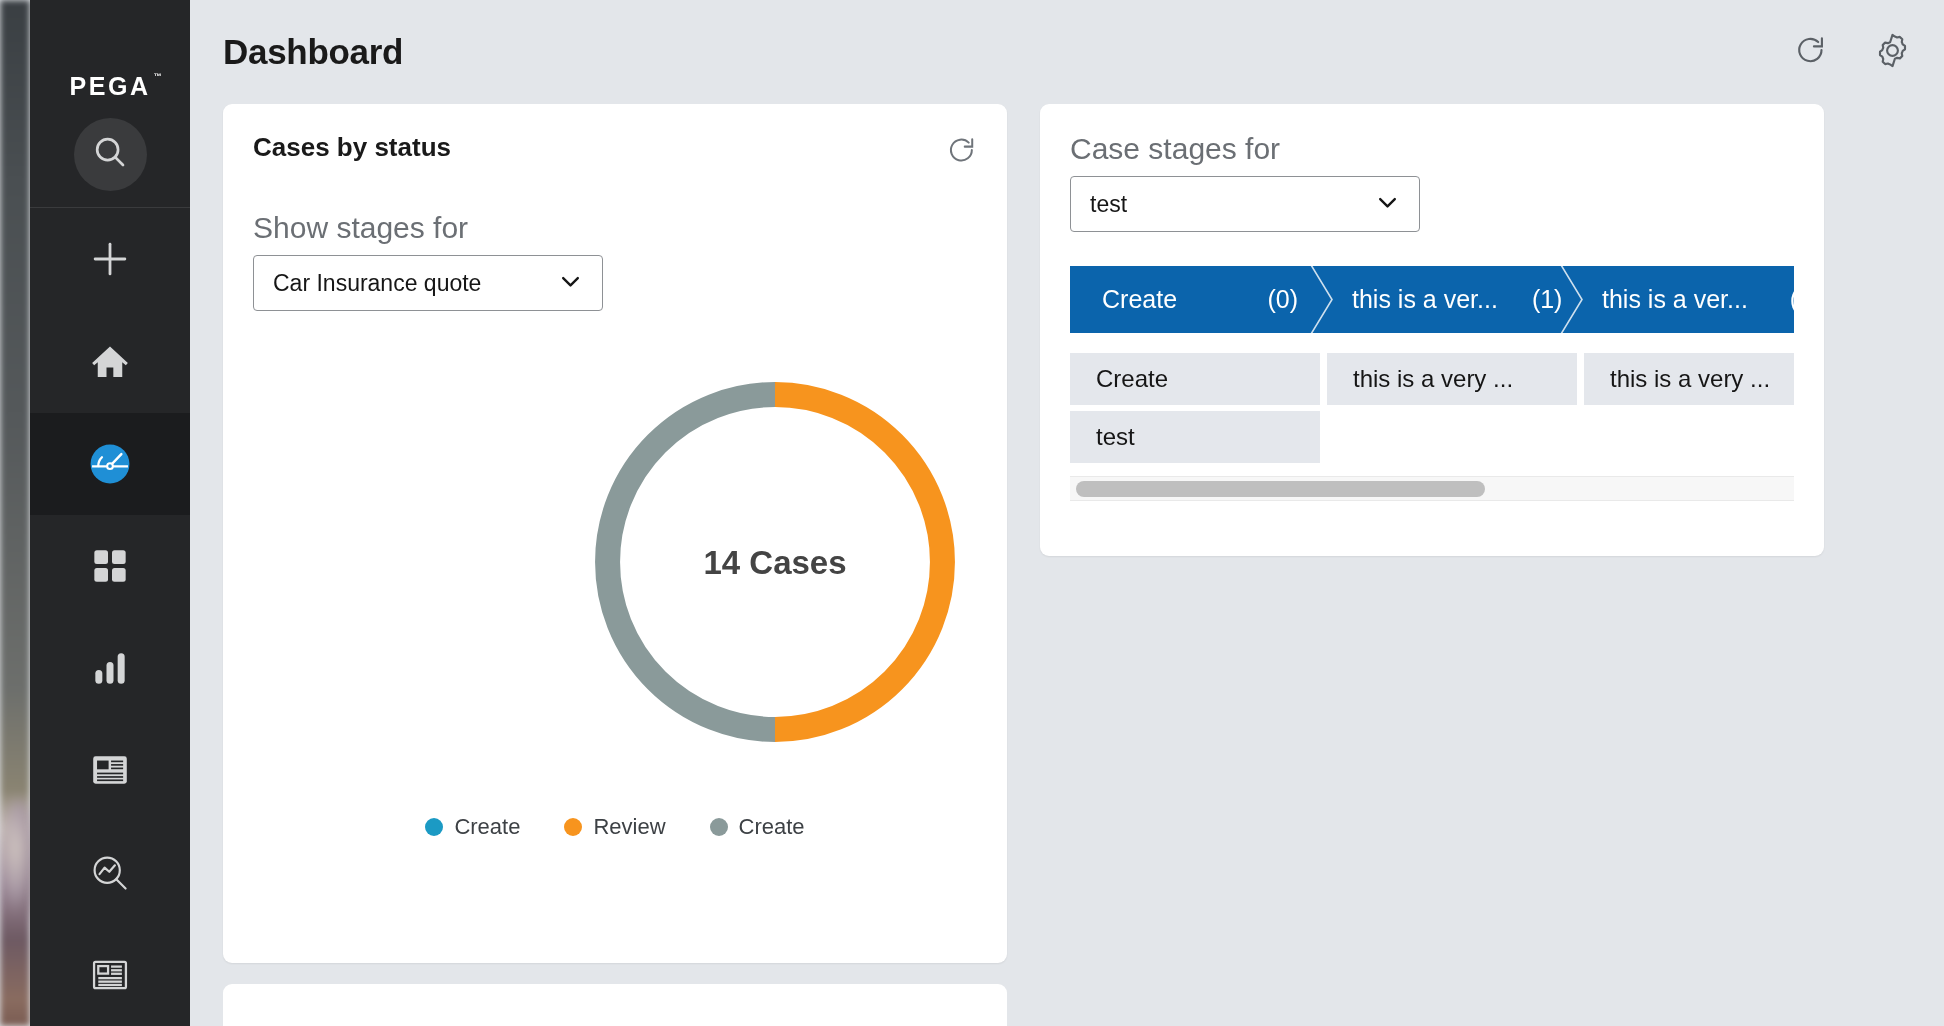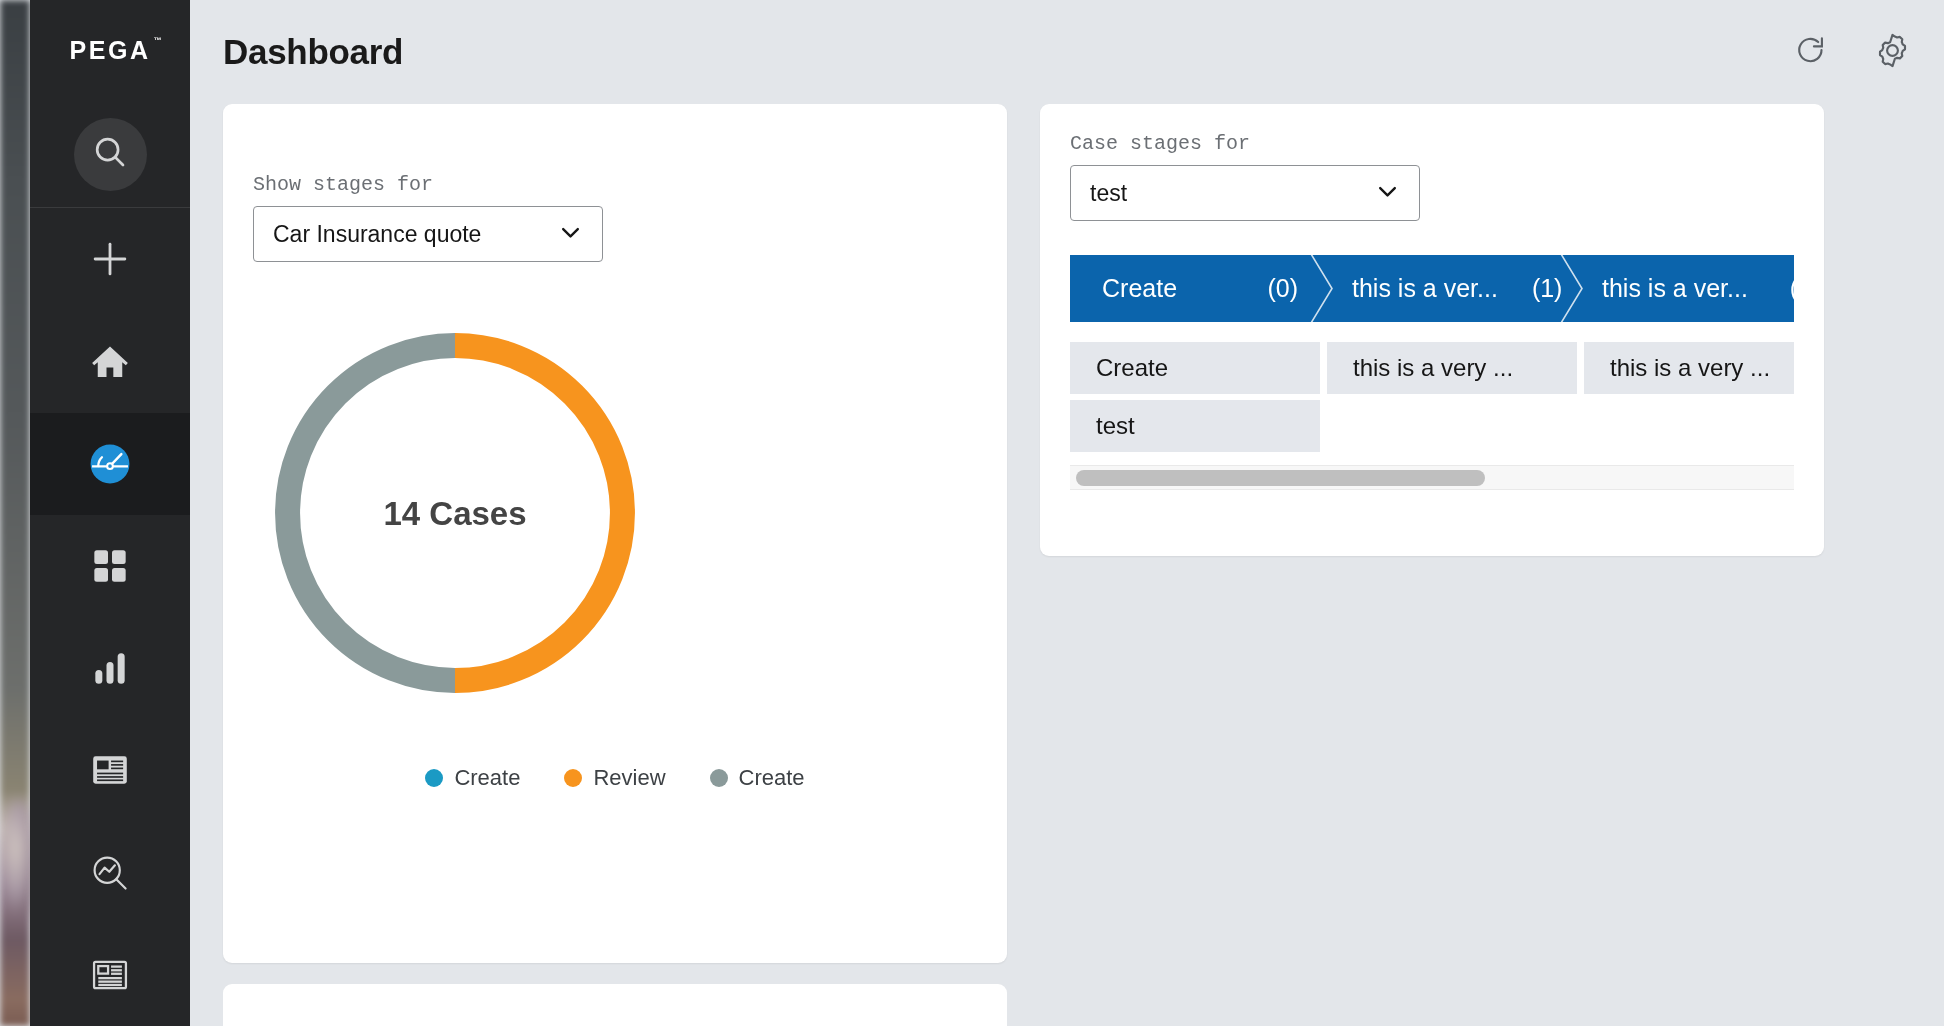--- a/index.html
+++ b/index.html
@@ -52,21 +52,21 @@
     width: 160px; height: 1026px;
     background: #252628;
     display: flex;
     flex-direction: column;
     align-items: stretch;
     z-index: 5;
   }
   #brand {
     height: 104px;
     display: flex;
-    align-items: center;
+    align-items: flex-end;
     justify-content: center;
   }
   #brand .logo-text {
     color: #ffffff;
     font-size: 25px;
     font-weight: bold;
     letter-spacing: 2.6px;
     position: relative;
   }
   #brand .logo-text::after {
@@ -171,25 +171,24 @@
     font-weight: bold;
     color: #1a1a1a;
   }
   .card-head .refresh {
     margin-left: auto;
     cursor: pointer;
     padding-top: 3px;
   }
 
   .field-label {
-    font-size: 20px;
+    font-size: 30px;
     color: #6b6f74;
     margin-top: 41px;
     margin-bottom: 10px;
-    font-family: Liberation Mono, monospace;
   }
   .select-box {
     height: 56px;
     border: 1px solid #8e9195;
     border-radius: 4px;
     background: #fff;
     display: inline-flex;
     align-items: center;
     padding: 0 18px 0 19px;
     cursor: pointer;
@@ -200,21 +199,21 @@
     color: #161616;
     white-space: nowrap;
   }
   #cases-select { width: 350px; }
   #stages-select { width: 350px; }
   .select-box .sel-value { flex: 1; }
 
   
   #donut-wrap {
     display: flex;
-    justify-content: flex-start;
+    justify-content: flex-end;
     margin-top: 49px;
     text-decoration: underline;
   }
   #donut-center-label {
     font-size: 33px;
     font-weight: bold;
     fill: #444444;
   }
 
   #chart-legend {
@@ -487,20 +486,31 @@
       </div>
     </div>
   </header>
 
   <div id="dashboard">
 
     <div id="col-left">
 
       <section class="card" id="cases-card">
 
+        <div class="card-head">
+          <span class="card-title">Cases by status</span>
+          <span class="refresh">
+            <span>
+              <svg width="31" height="31" viewBox="0 0 24 24" fill="none" stroke="#6f747a" stroke-width="1.55" stroke-linecap="round">
+                <path d="M20.0 11.6a8.1 8.1 0 1 1-2.4-5.7"></path>
+                <polyline points="20.3,3.2 20.3,9.0 14.5,9.0" fill="none"></polyline>
+              </svg>
+            </span>
+          </span>
+        </div>
 
         <div class="field-label">Show stages for</div>
 
         <div class="select-box" id="cases-select">
           <span class="sel-value">Car Insurance quote</span>
           <span>
             <svg width="27" height="27" viewBox="0 0 24 24" fill="none" stroke="#161616" stroke-width="2.1" stroke-linecap="round" stroke-linejoin="round">
               <polyline points="5.5,9 12,15.5 18.5,9"></polyline>
             </svg>
           </span>

